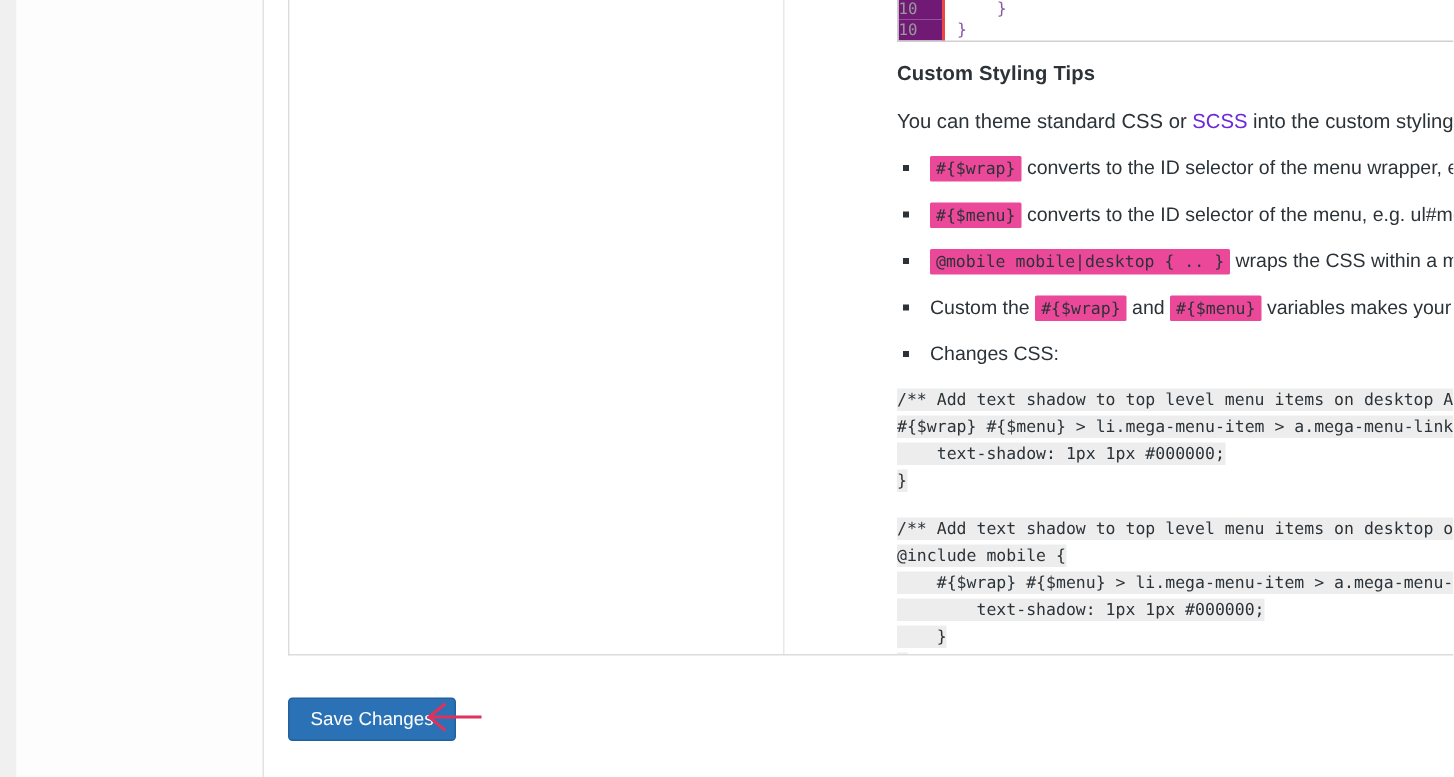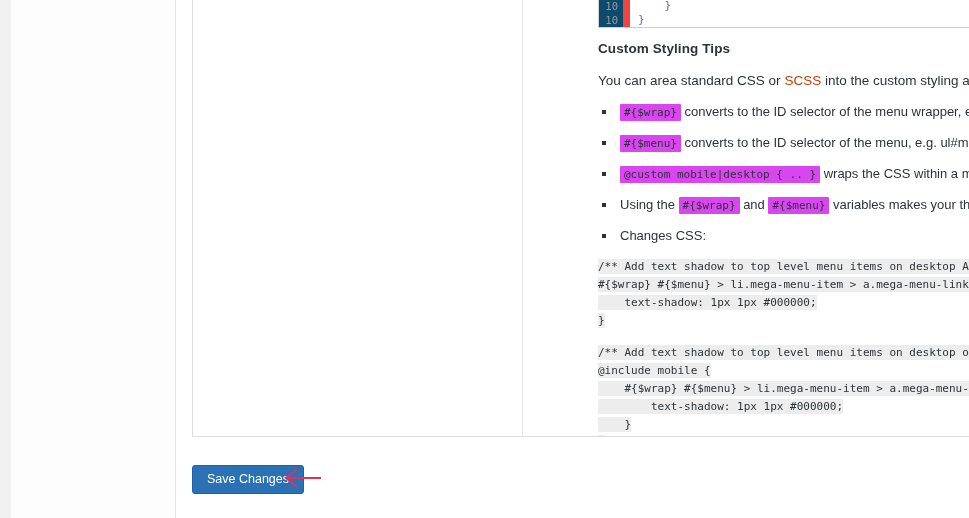--- a/index.html
+++ b/index.html
@@ -76,24 +76,23 @@
     border-bottom: 1px solid #cfcfcf;
     border-left: 1px solid #cfcfcf;
     overflow: hidden;
     font-family: "DejaVu Sans Mono", monospace;
     font-size: 11px;
     line-height: 14px;
   }
   .cm-row { display: flex; height: 14px; align-items: center; }
   .cm-gutter {
     width: 31px;
-    background: #0c4a6e;
-    border-right: 7px solid #ef4444;
+    background: #701a75;
+    border-right: 2px solid #ef4444;
     color: #999;
-    text-align: right;
     padding-right: 5px;
     height: 14px;
     line-height: 14px;
     font-size: 10.5px;
     flex: none;
   }
   .cm-code {
     padding-left: 8px;
     color: #555;
     white-space: pre;
@@ -115,21 +114,21 @@
     font-weight: 700;
     color: #2c3338;
     letter-spacing: .1px;
   }
   .docs p.intro {
     margin: 17px 0 0 0;
     font-size: 13.5px;
     color: #2c3338;
     white-space: nowrap;
   }
-  .docs a { color: #c2410c; text-decoration: none; }
+  .docs a { color: #6d28d9; text-decoration: none; }
 
   ul.tips {
     list-style: none;
     margin: 16px 0 0 0;
     padding: 0;
   }
   ul.tips li {
     position: relative;
     padding-left: 22px;
     margin-bottom: 14px;
@@ -139,21 +138,21 @@
     line-height: 16px;
   }
   ul.tips li::before {
     content: "";
     position: absolute;
     left: 4px; top: 6px;
     width: 4px; height: 4px;
     background: #2c3338;
   }
   code.inline {
-    background: #d946ef;
+    background: #ec4899;
     font-family: "DejaVu Sans Mono", monospace;
     font-size: 11px;
     padding: 2px 4px;
     color: #2c3338;
     border-radius: 1px;
     text-align: center;
   }
 
   .codeblock {
     margin-top: 2px;
@@ -217,27 +216,27 @@
         <div class="cm-row">
           <div class="cm-gutter">10</div>
           <div class="cm-code">}</div>
         </div>
       </div>
 
       <div class="docs">
 
         <h3>Custom Styling Tips</h3>
 
-        <p class="intro"><span>You can area standard CSS or </span><a href="#">SCSS</a><span> into the custom styling area. If using S</span></p>
+        <p class="intro"><span>You can theme standard CSS or </span><a href="#">SCSS</a><span> into the custom styling area. If using S</span></p>
 
         <ul class="tips">
           <li><code class="inline">#{$wrap}</code><span> converts to the ID selector of the menu wrapper, e.g. div#mega-men</span></li>
           <li><code class="inline">#{$menu}</code><span> converts to the ID selector of the menu, e.g. ul#mega-menu-primary</span></li>
-          <li><code class="inline">@custom mobile|desktop { .. }</code><span> wraps the CSS within a media query based</span></li>
-          <li><span>Using the </span><code class="inline">#{$wrap}</code><span> and </span><code class="inline">#{$menu}</code><span> variables makes your theme portable (allo</span></li>
+          <li><code class="inline">@mobile mobile|desktop { .. }</code><span> wraps the CSS within a media query based</span></li>
+          <li><span>Custom the </span><code class="inline">#{$wrap}</code><span> and </span><code class="inline">#{$menu}</code><span> variables makes your theme portable (allo</span></li>
           <li><span>Changes CSS:</span></li>
         </ul>
 
         <div class="codeblock">
           <span class="line"><span class="seg">/** Add text shadow to top level menu items on desktop AND mobile **/</span></span>
           <span class="line"><span class="seg">#{$wrap} #{$menu} &gt; li.mega-menu-item &gt; a.mega-menu-link {</span></span>
           <span class="line"><span class="seg">    text-shadow: 1px 1px #000000;</span></span>
           <span class="line"><span class="seg">}</span></span>
         </div>
 

